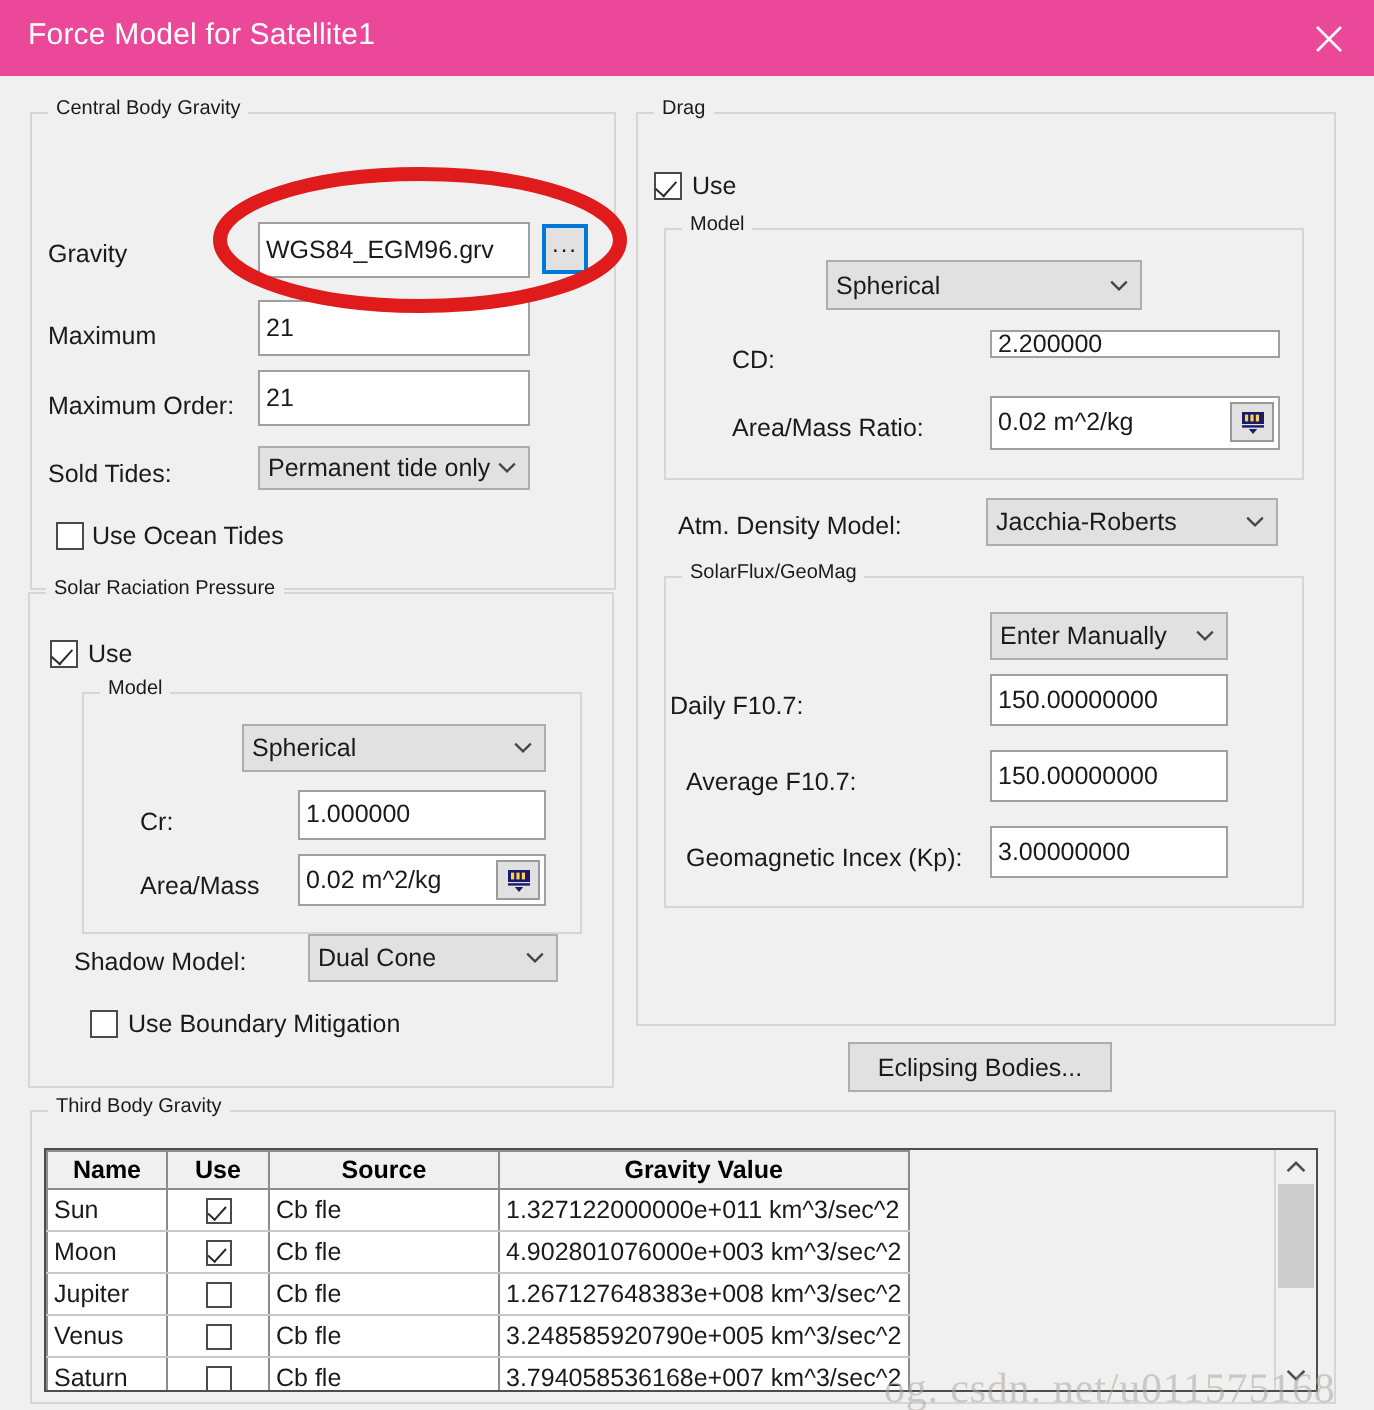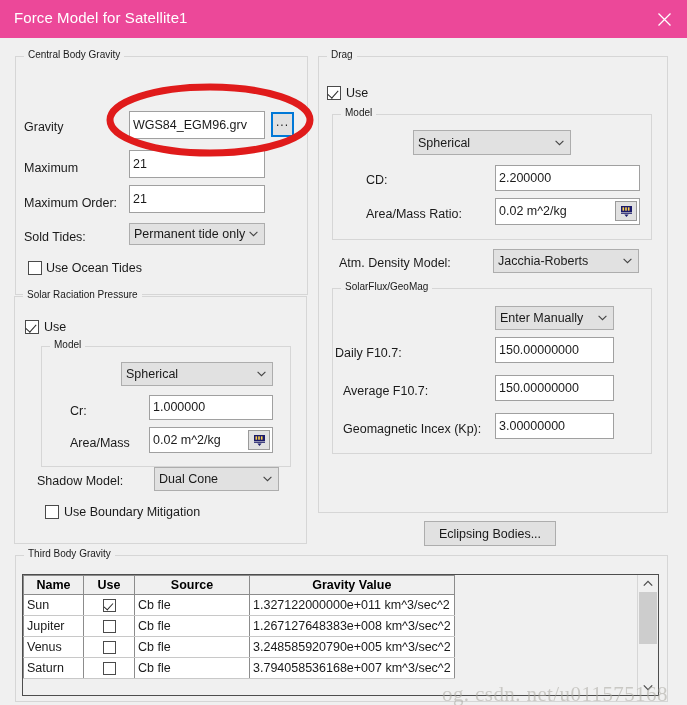--- a/index.html
+++ b/index.html
@@ -387,21 +387,21 @@
       <div class="combo" style="left:80px; top:15px; width:158px; height:25px;">
         <span class="cv">Spherical</span>
         <span class="caret">
           <svg width="9" height="6" viewBox="0 0 9 6">
               <path d="M0.6 0.8 L4.5 4.7 L8.4 0.8" stroke="#444" stroke-width="1.1" fill="none"></path>
             </svg>
         </span>
       </div>
 
       <span class="lbl" style="left:33px; top:58px;">CD:</span>
-      <div class="tbox" style="left:162px; top:50px; width:145px; height:26px;align-items:center;">
+      <div class="tbox" style="left:162px; top:50px; width:145px; height:14px;align-items:center;">
         <span>2.200000</span>
       </div>
 
       <span class="lbl" style="left:33px; top:92px;">Area/Mass Ratio:</span>
       <div class="tbox" style="left:162px; top:83px; width:145px; height:27px;">
         <span>0.02 m^2/kg</span>
       </div>
       <div class="unit-btn" style="left:282px; top:86px;">
         <svg width="13" height="13" viewBox="0 0 13 13">
           <rect x="1" y="1" width="11" height="6" fill="#1a1a6a"></rect>
@@ -475,20 +475,26 @@
           </tr>
         </thead>
         <tbody>
             <tr>
               <td>Sun</td>
               <td class="c-use"><span class="cellcb checked"></span></td>
               <td>Cb fle</td>
               <td>1.327122000000e+011 km^3/sec^2</td>
             </tr>
             <tr>
+              <td>Moon</td>
+              <td class="c-use"><span class="cellcb checked"></span></td>
+              <td>Cb fle</td>
+              <td>4.902801076000e+003 km^3/sec^2</td>
+            </tr>
+            <tr>
               <td>Jupiter</td>
               <td class="c-use"><span class="cellcb"></span></td>
               <td>Cb fle</td>
               <td>1.267127648383e+008 km^3/sec^2</td>
             </tr>
             <tr>
               <td>Venus</td>
               <td class="c-use"><span class="cellcb"></span></td>
               <td>Cb fle</td>
               <td>3.248585920790e+005 km^3/sec^2</td>

